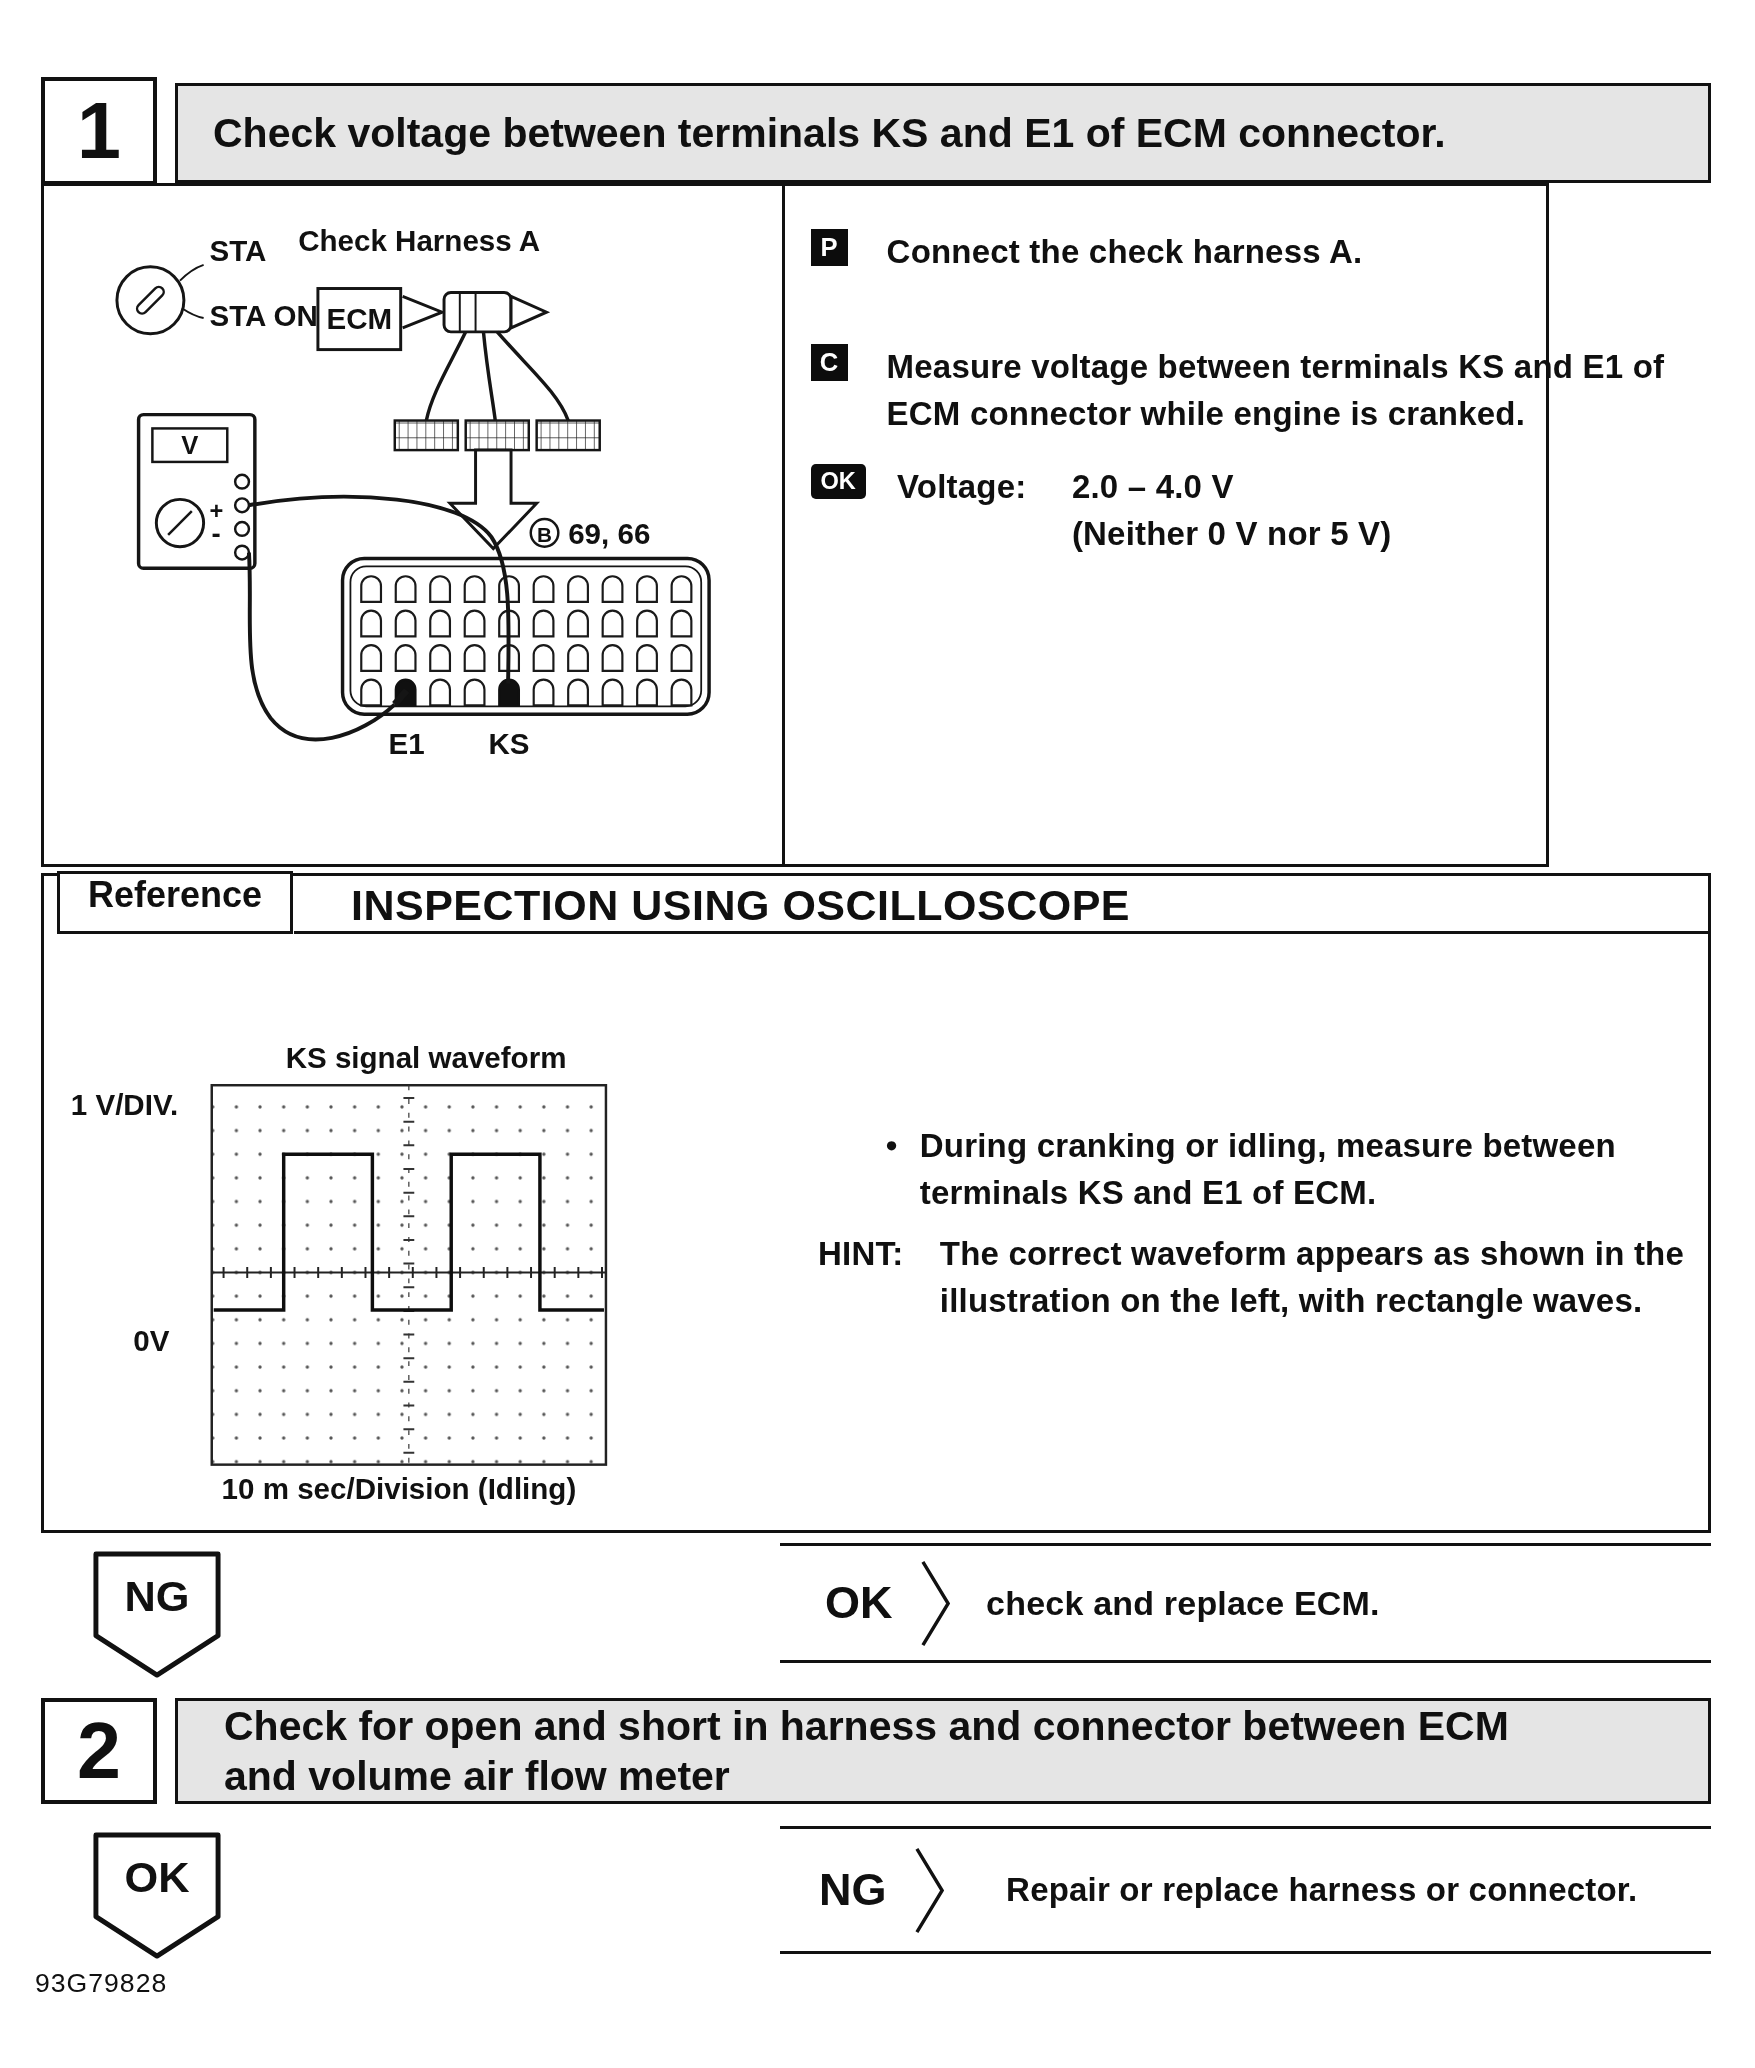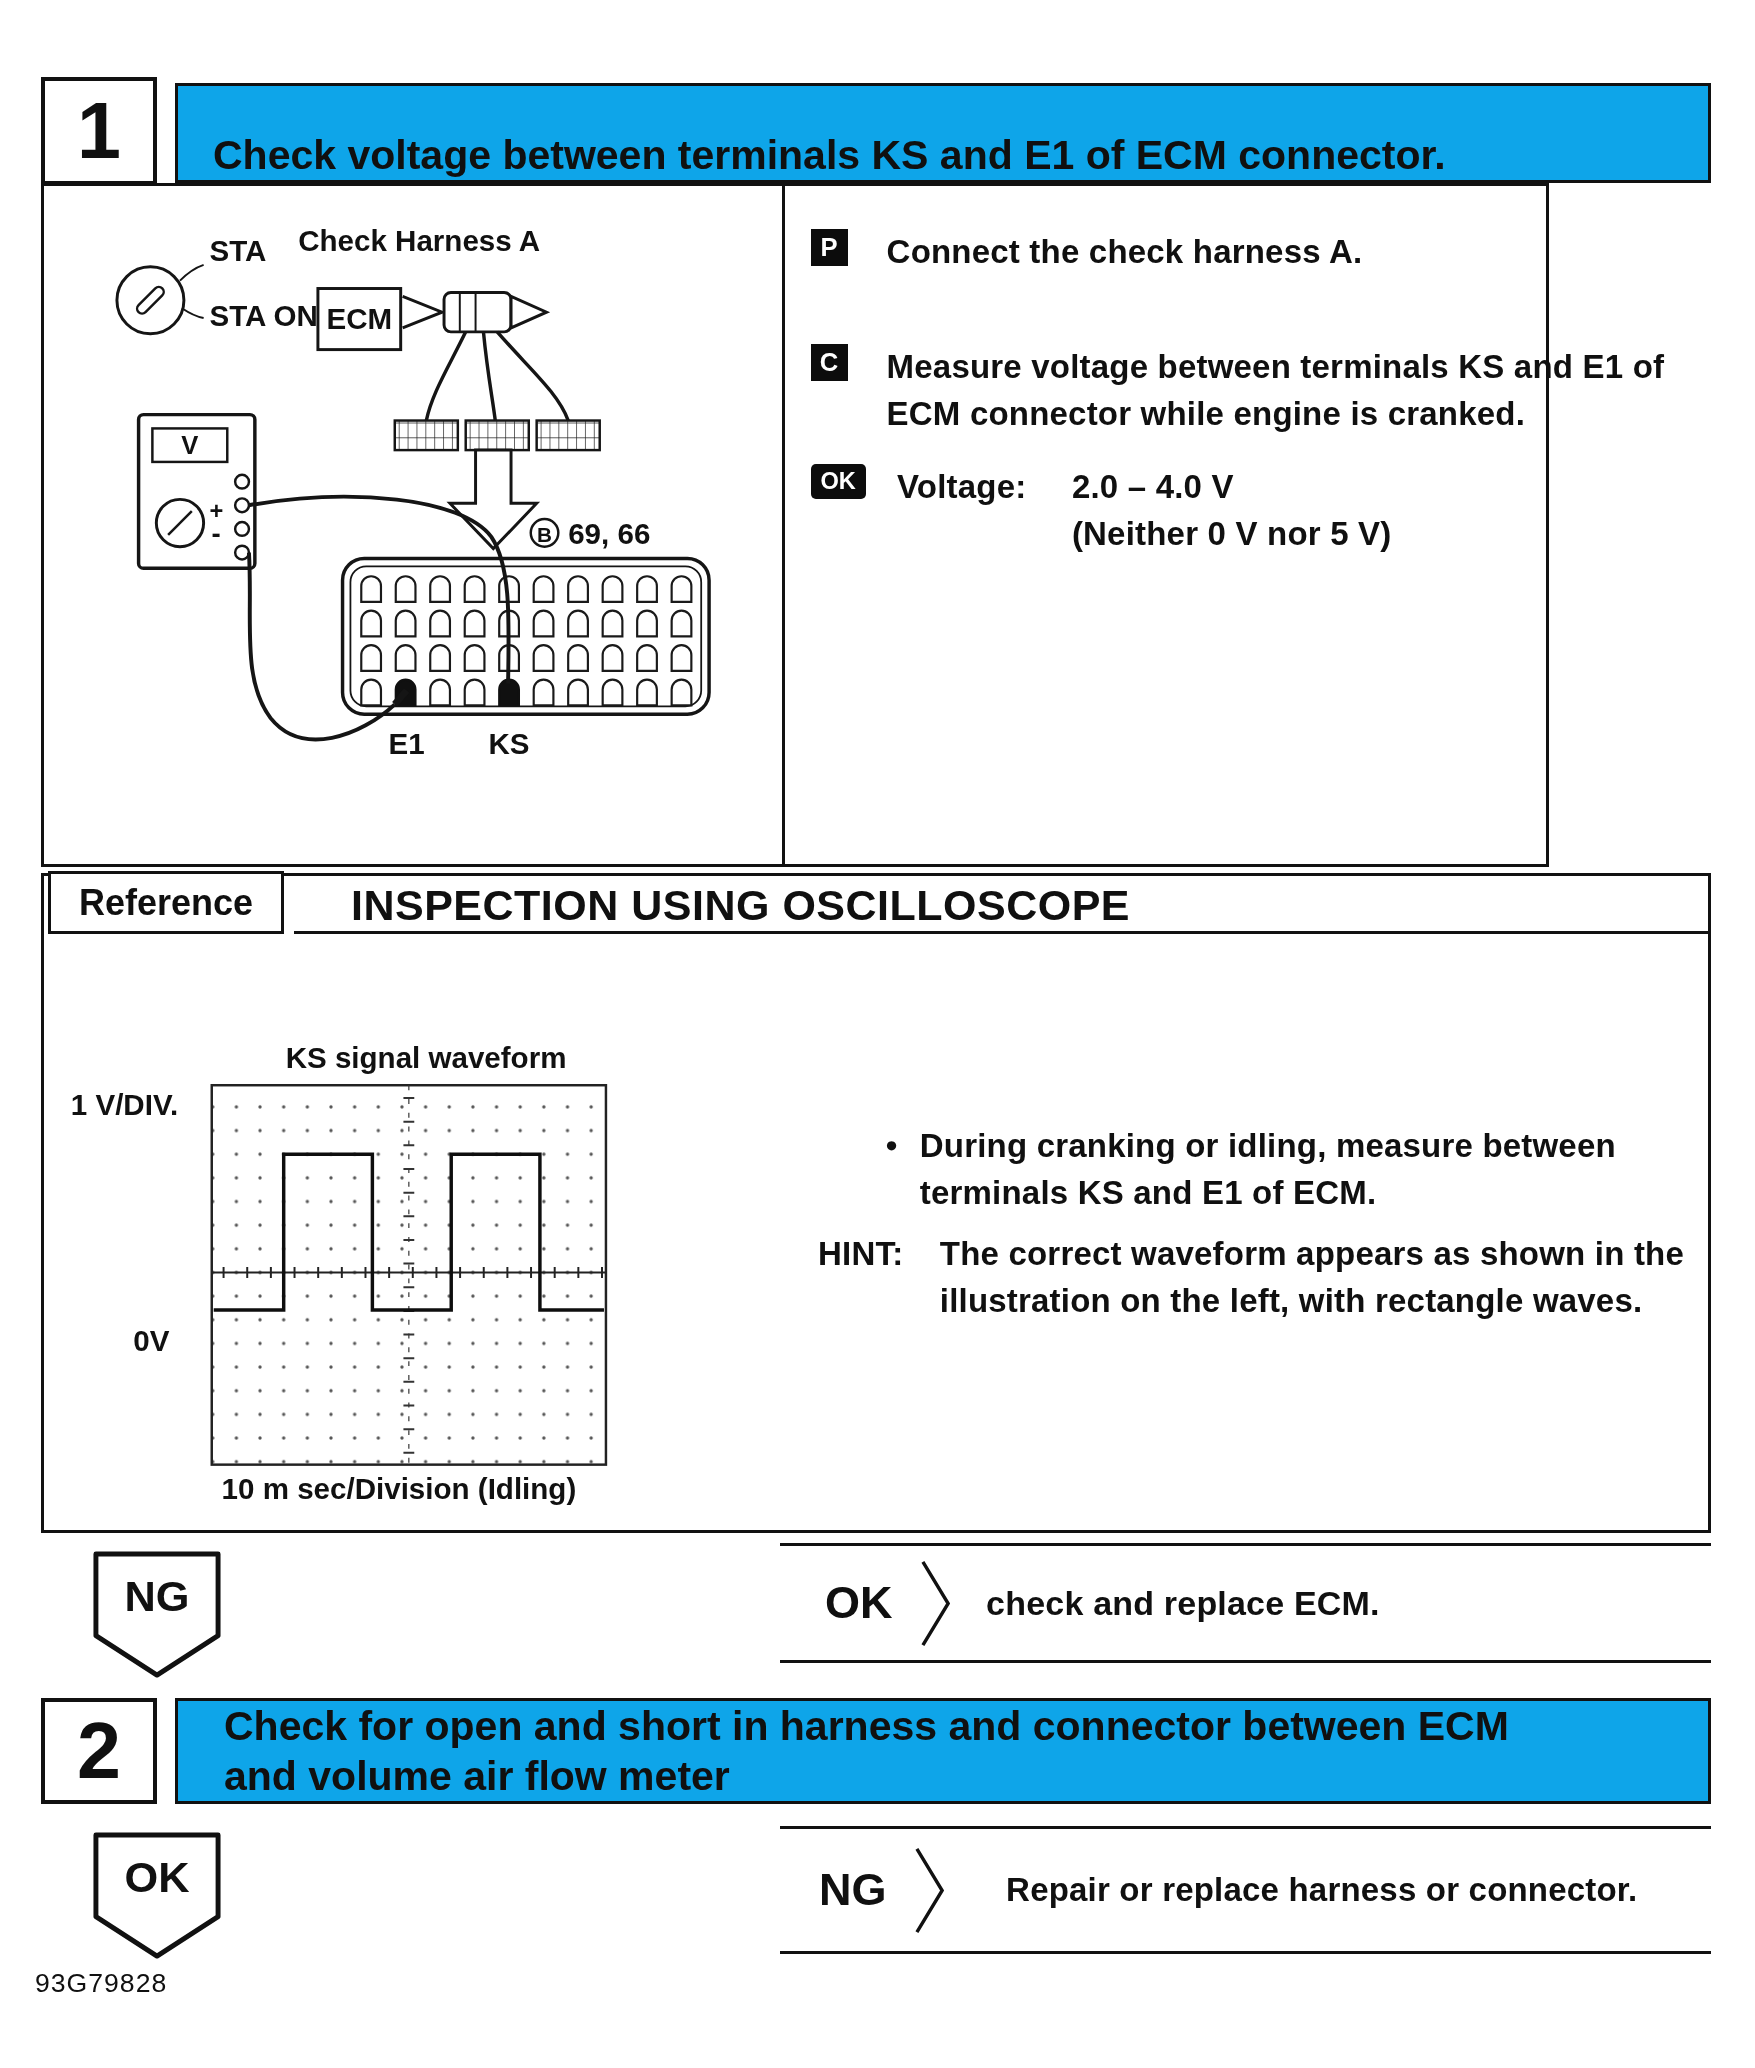--- a/index.html
+++ b/index.html
@@ -2,22 +2,22 @@
 <html><head>
 <meta charset="utf-8">
 <style>
   *{margin:0;padding:0;box-sizing:border-box}
   html,body{background:#d9d9d9}
   .page{position:relative;width:1755px;height:2069px;background:#ffffff;
         font-family:"Liberation Sans",sans-serif;color:#101010;overflow:hidden;margin:0 auto}
   .abs{position:absolute}
   .numbox{display:flex;align-items:center;justify-content:center;border:4.9px solid #111;
           background:#fff;font-size:79px;font-weight:700}
-  .titlebox{display:flex;flex-direction:column;justify-content:flex-end;border:3.9px solid #111;
-            background:#0ea5e9;font-size:41px;font-weight:700;line-height:1.22}
+  .titlebox{display:flex;flex-direction:column;justify-content:center;border:3.9px solid #111;
+            background:#e5e5e5;font-size:41px;font-weight:700;line-height:1.22}
   .badge{display:flex;align-items:center;justify-content:center;background:#0c0c0c;color:#fff;
          font-weight:700;flex:none}
   .badge.sq{width:37px;height:37px;font-size:25.6px}
   .badge.okb{width:55px;height:35px;font-size:23.6px;border-radius:4.9px}
   .itext{font-size:33px;font-weight:700;line-height:1.42;letter-spacing:0.2px}
   .row{position:absolute;display:flex;align-items:flex-start}
   .flowbar{position:absolute;display:flex;align-items:center;border-top:3.9px solid #111;
            border-bottom:3.9px solid #111;background:#fff}
   .flowlabel{font-size:45px;font-weight:700}
   .flowtext{font-size:34px;font-weight:700;line-height:1.32;letter-spacing:0.2px}
@@ -159,21 +159,21 @@
         <div style="margin-left:11.8px">
           <div class="itext">2.0 – 4.0 V</div>
           <div class="itext">(Neither 0 V nor 5 V)</div>
         </div>
       </div>
     </div>
   </div>
 
   <div class="abs" style="left:41px;top:873px;width:1670px;height:660px;border:3.9px solid #111;background:#fff"></div>
   <div class="abs" style="left:294px;top:931px;width:1416px;height:3px;background:#111"></div>
-  <div class="abs" style="left:48px;top:871px;width:236px;height:63px;border:3.9px solid #111;background:#fff;display:flex;align-items:center;justify-content:center;font-size:36px;font-weight:700">
+  <div class="abs" style="left:57px;top:871px;width:236px;height:63px;border:3.9px solid #111;background:#fff;display:flex;align-items:flex-start;justify-content:center;font-size:36px;font-weight:700">
     <span>Reference</span>
   </div>
   <div class="abs" style="left:351px;top:881px;font-size:43px;font-weight:700;letter-spacing:0.5px">INSPECTION USING OSCILLOSCOPE</div>
 
   <svg class="abs" style="left:59px;top:1024px" width="611" height="493" viewBox="0 0 620 500">
     <defs>
       <pattern id="dots" width="24" height="24" patternUnits="userSpaceOnUse">
         <circle cx="12" cy="12" r="1.7" fill="#555"></circle>
       </pattern>
     </defs>

